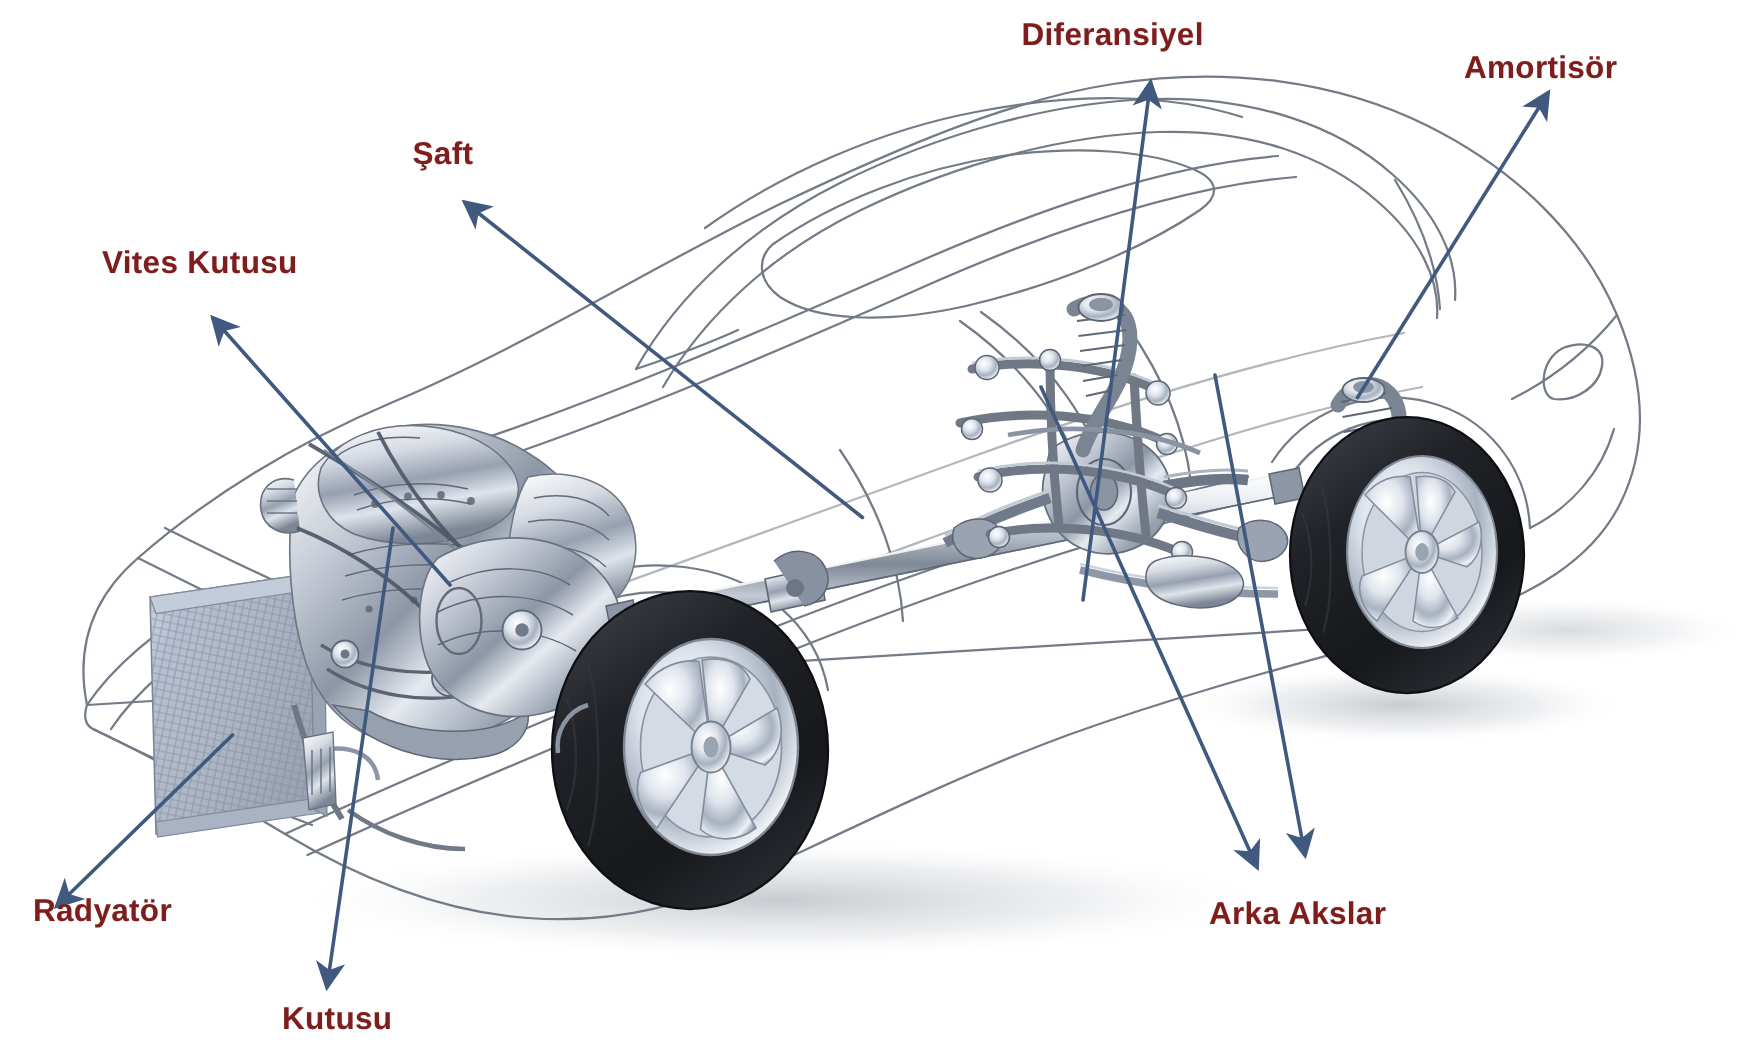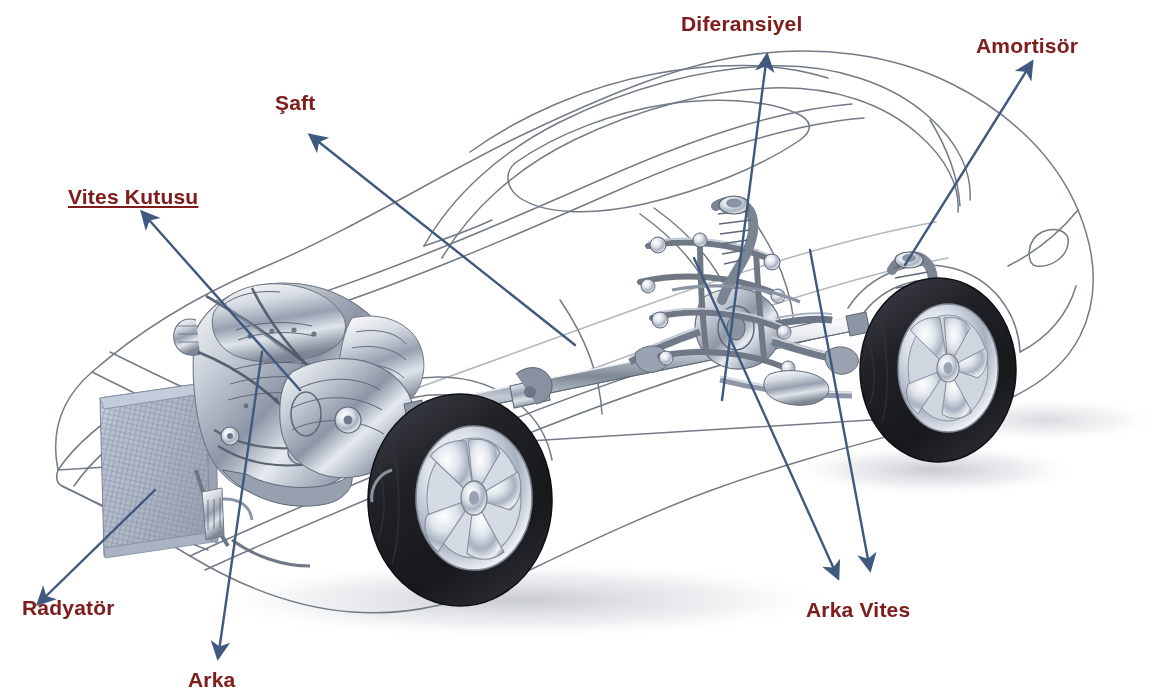--- a/index.html
+++ b/index.html
@@ -13,21 +13,21 @@
   .label{
     position:absolute;
     color:#7f1d1d;
     font-weight:bold;
     font-size:21px;
     letter-spacing:0.2px;
     white-space:nowrap;
     text-shadow:0 0 1px rgba(120,120,120,.25);
     -webkit-font-smoothing:antialiased;
   }
-  .lbl-vites{left:68px;  top:185px;text-decoration:underline;}
+  .lbl-vites{left:68px;  top:164px;}
   .lbl-saft {left:275px; top:91px;}
   .lbl-dif  {left:681px; top:12px;}
   .lbl-amor {left:976px; top:34px;}
   .lbl-rad  {left:22px;  top:596px;}
   .lbl-motor{left:188px; top:668px;}
   .lbl-arka {left:806px; top:598px;}
 </style>
 </head>
 <body>
 
@@ -439,17 +439,17 @@
   <div class="label lbl-vites">Vites Kutusu</div>
 
   <div class="label lbl-saft">Şaft</div>
 
   <div class="label lbl-dif">Diferansiyel</div>
 
   <div class="label lbl-amor">Amortisör</div>
 
   <div class="label lbl-rad">Radyatör</div>
 
-  <div class="label lbl-motor">Arka</div>
-
-  <div class="label lbl-arka">Arka Vites</div>
+  <div class="label lbl-motor">Kutusu</div>
+
+  <div class="label lbl-arka">Arka Akslar</div>
 
 </div>
 
 </body></html>

